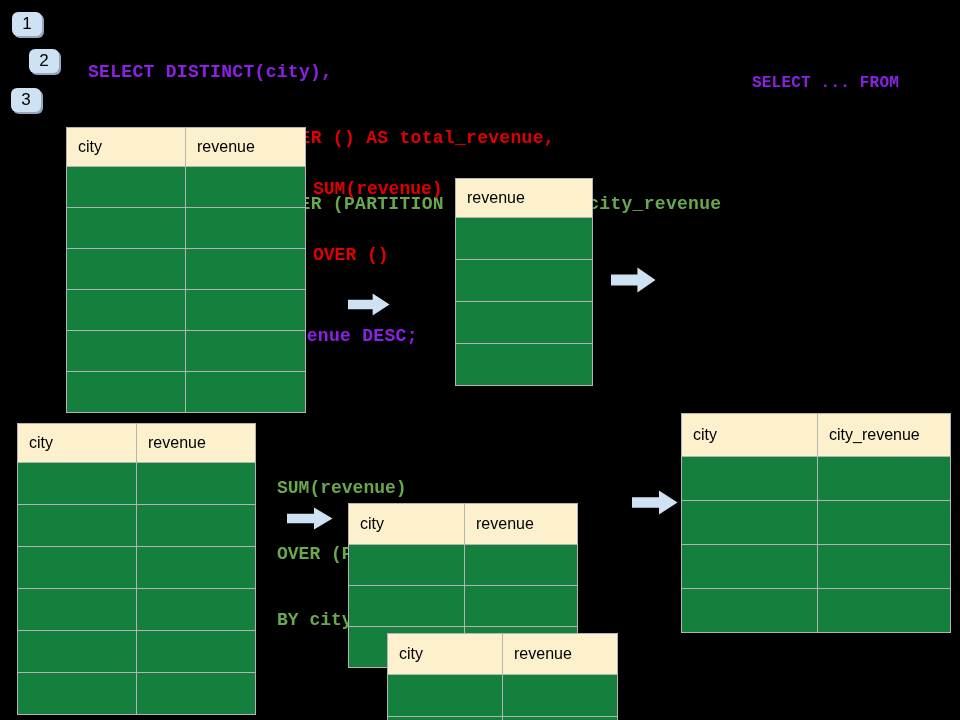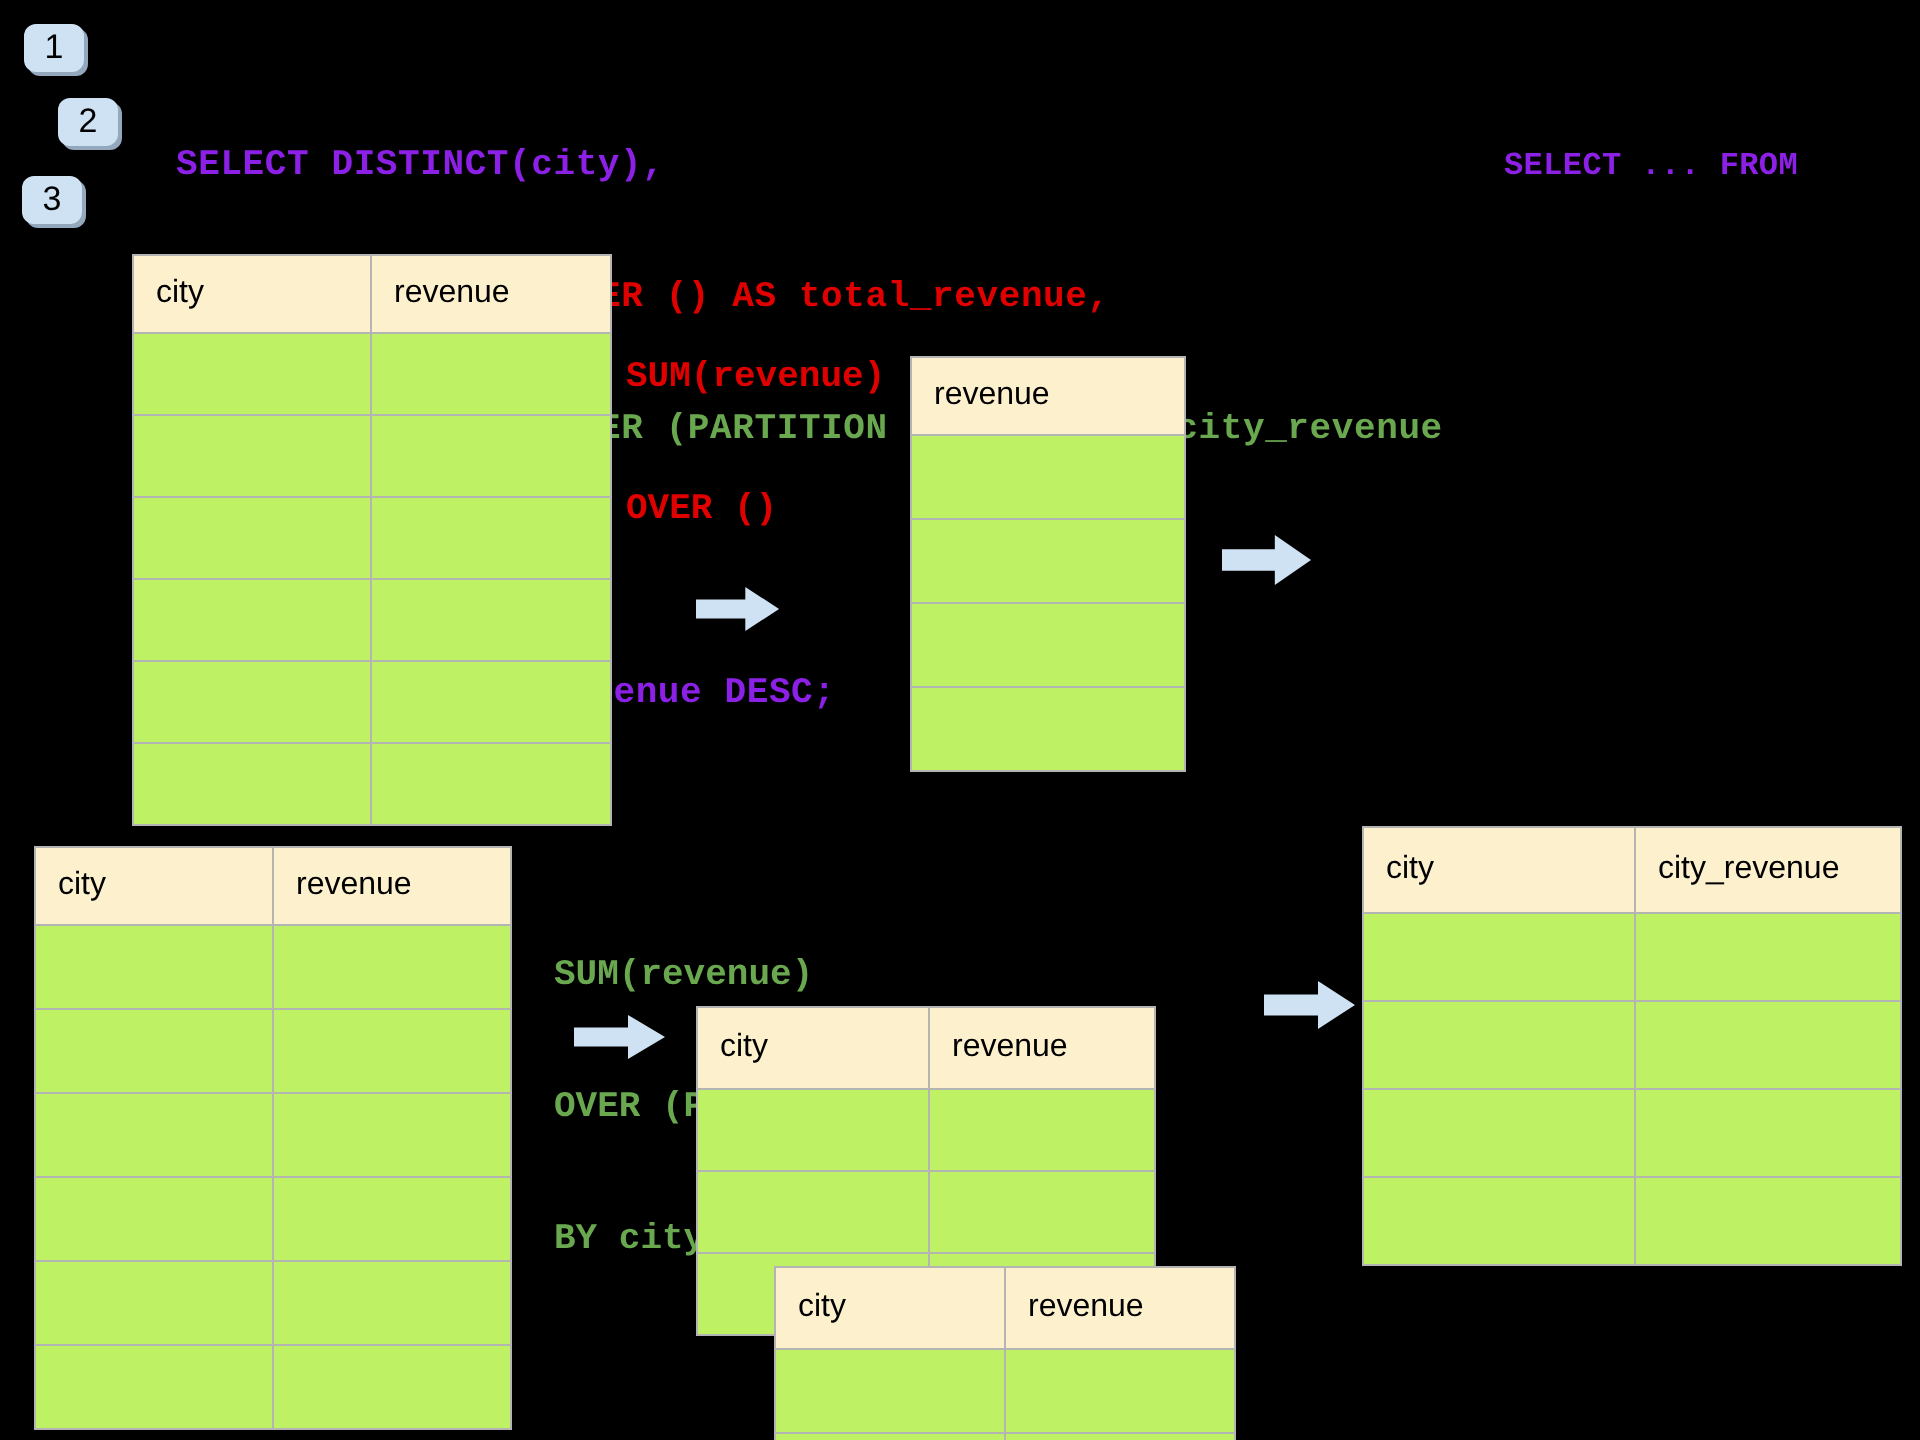--- a/index.html
+++ b/index.html
@@ -19,37 +19,37 @@
     box-shadow: 2px 2px 0 #93a7bd;
     display:flex; align-items:center; justify-content:center;
     color:#000; font-size:17px; font-family:"Liberation Sans", sans-serif;
   }
   .badge1 { left:12px; top:12px; }
   .badge2 { left:29px; top:49px; }
   .badge3 { left:11px; top:88px; }
 
   
   .mono { font-family:"Liberation Mono", monospace; font-weight:bold; white-space:pre; }
-  .sql-block { position:absolute; left:88px; top:28px; font-size:18px; line-height:22px; letter-spacing:0.3px; }
+  .sql-block { position:absolute; left:88px; top:17px; font-size:18px; line-height:22px; letter-spacing:0.3px; }
   .sql-line { min-height:22px; }
   .c-purple { color: var(--sql_purple, #8d20e6); }
   .c-red    { color: var(--sql_red, #e10000); }
   .c-green  { color: var(--sql_green, #6aa84f); }
   .ind-sum  { margin-left:45px; }
   .ind-from { margin-left:22px; }
   .ind-ord  { margin-left:30px; }
 
   .side-note { position:absolute; left:752px; top:33px; font-size:16px; line-height:20px; letter-spacing:0.2px; }
   .note-total { position:absolute; left:313px; top:134px; font-size:18px; line-height:22px; }
   .note-partition { position:absolute; left:277px; top:433px; font-size:18px; line-height:22px; }
 
   
   table.tbl {
     position:absolute; border-collapse:collapse; table-layout:fixed;
-    background:#bef264;
+    background:#15803d;
   }
   table.tbl th {
     background: var(--table_header_fill, #fcf0cd);
     border:1px solid var(--table_border, #b4b4b4);
     color:#000; font-family:"Liberation Sans", sans-serif;
     font-size:16px; font-weight:normal; text-align:left; padding:0 0 0 11px;
   }
   table.tbl td { border:1px solid var(--table_border, #b4b4b4); padding:0; }
 
   .t-source-top { left:66px;  top:127px; }

